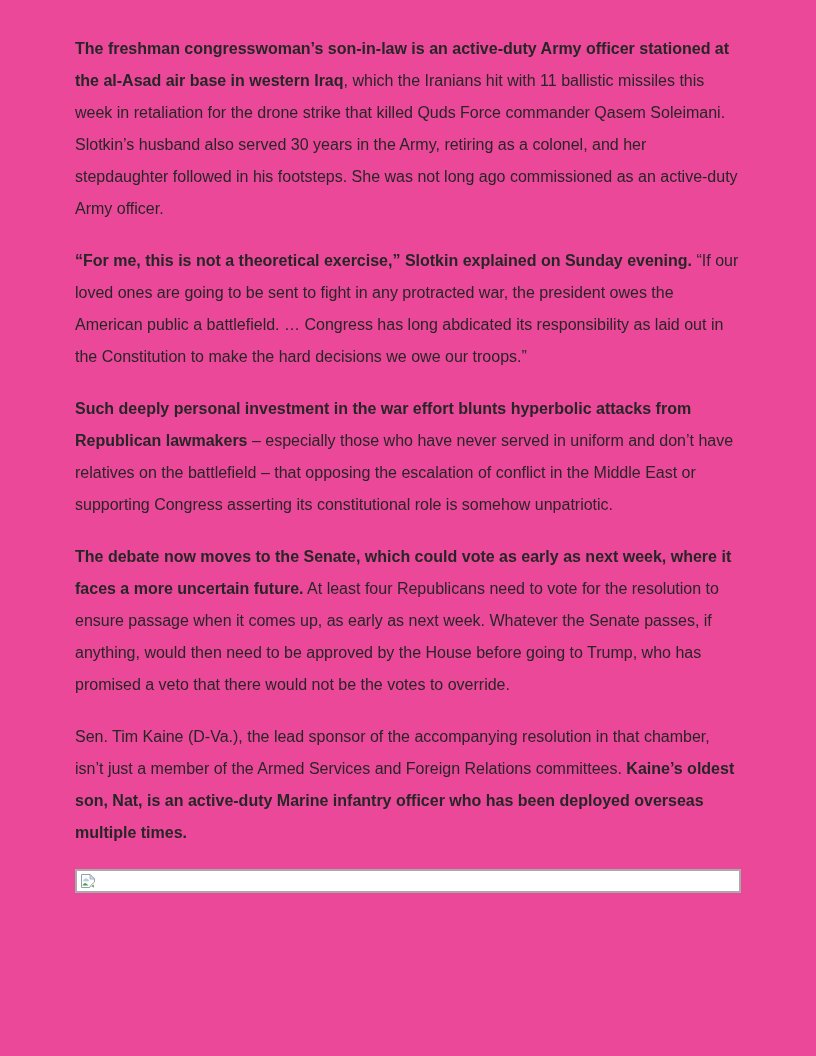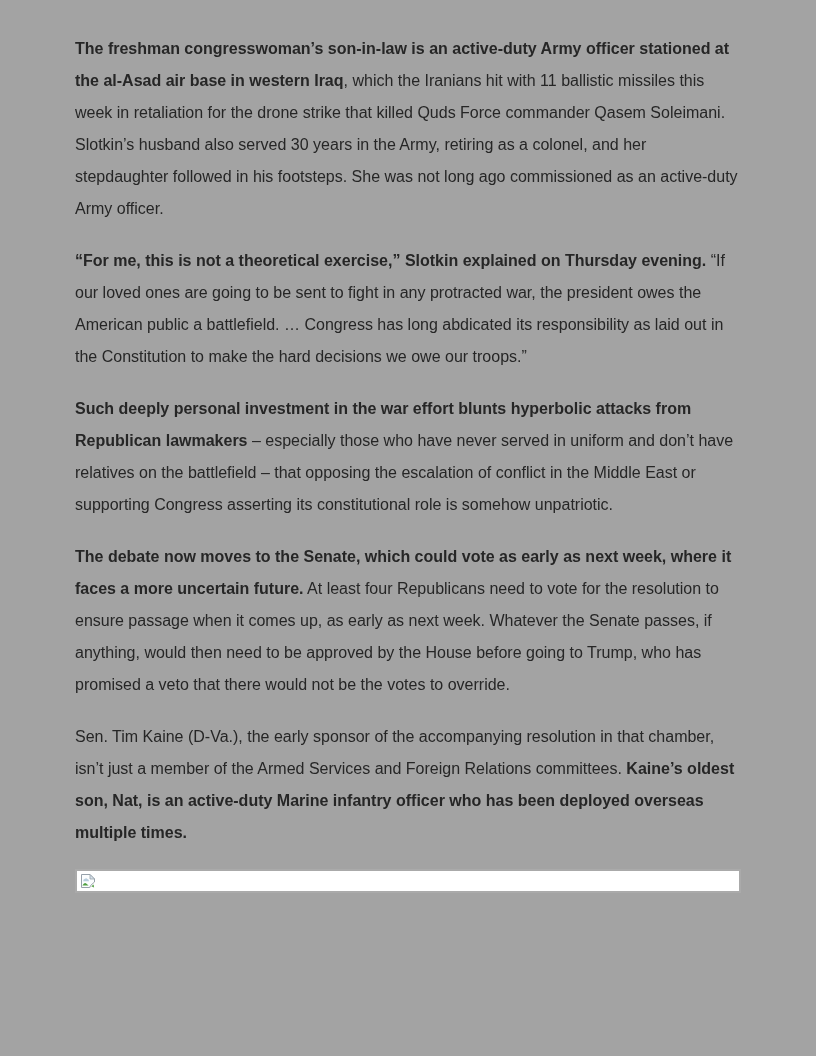--- a/index.html
+++ b/index.html
@@ -4,21 +4,21 @@
 <style>
   html, body {
     margin: 0;
     padding: 0;
     background: #ffffff;
   }
   .page {
     position: relative;
     width: 816px;
     height: 1056px;
-    background: #a3a3a3;
+    background: #ec4899;
     overflow: hidden;
   }
   .content {
     box-sizing: border-box;
     padding: 33px 75px 0 75px;
     font-family: "Liberation Sans", sans-serif;
     font-size: 16px;
     line-height: 32px;
     color: #262626;
     -webkit-font-smoothing: antialiased;
@@ -46,27 +46,27 @@
   }
 </style>
 </head>
 <body>
 
 <div class="page">
   <div class="content">
 
     <p><strong>The freshman congresswoman’s son-in-law is an active-duty Army officer stationed at the al-Asad air base in western Iraq</strong><span>, which the Iranians hit with 11 ballistic missiles this week in retaliation for the drone strike that killed Quds Force commander Qasem Soleimani. Slotkin’s husband also served 30 years in the Army, retiring as a colonel, and her stepdaughter followed in his footsteps. She was not long ago commissioned as an active-duty Army officer.</span></p>
 
-    <p><strong>“For me, this is not a theoretical exercise,” Slotkin explained on Thursday evening.</strong><span> “If our loved ones are going to be sent to fight in any protracted war, the president owes the American public a battlefield. … Congress has long abdicated its responsibility as laid out in the Constitution to make the hard decisions we owe our troops.”</span></p>
+    <p><strong>“For me, this is not a theoretical exercise,” Slotkin explained on Sunday evening.</strong><span> “If our loved ones are going to be sent to fight in any protracted war, the president owes the American public a battlefield. … Congress has long abdicated its responsibility as laid out in the Constitution to make the hard decisions we owe our troops.”</span></p>
 
     <p><strong>Such deeply personal investment in the war effort blunts hyperbolic attacks from Republican lawmakers</strong><span> – especially those who have never served in uniform and don’t have relatives on the battlefield – that opposing the escalation of conflict in the Middle East or supporting Congress asserting its constitutional role is somehow unpatriotic.</span></p>
 
     <p><strong>The debate now moves to the Senate, which could vote as early as next week, where it faces a more uncertain future.</strong><span> At least four Republicans need to vote for the resolution to ensure passage when it comes up, as early as next week. Whatever the Senate passes, if anything, would then need to be approved by the House before going to Trump, who has promised a veto that there would not be the votes to override.</span></p>
 
-    <p><span>Sen. Tim Kaine (D-Va.), the early sponsor of the accompanying resolution in that chamber, isn’t just a member of the Armed Services and Foreign Relations committees. </span><strong>Kaine’s oldest son, Nat, is an active-duty Marine infantry officer who has been deployed overseas multiple times.</strong></p>
+    <p><span>Sen. Tim Kaine (D-Va.), the lead sponsor of the accompanying resolution in that chamber, isn’t just a member of the Armed Services and Foreign Relations committees. </span><strong>Kaine’s oldest son, Nat, is an active-duty Marine infantry officer who has been deployed overseas multiple times.</strong></p>
 
     <div class="image-placeholder">
       <svg viewBox="0 0 16 16" aria-hidden="true">
 
         <path d="M1.5 1.5 H10 L14.5 6 V9 L10.5 12.6 L9.8 14.5 H1.5 Z" fill="#fbfdfe" stroke="#97a1aa" stroke-width="1"></path>
 
         <path d="M10 1.5 L10 6 L14.5 6 Z" fill="#d7e2eb" stroke="#97a1aa" stroke-width="0.8"></path>
 
         <path d="M3.2 8.2 Q3.1 5.8 5 5.7 Q6.3 4.6 7.4 5.9 Q9 6 9 8.2 Z" fill="#b7cddd"></path>
 

